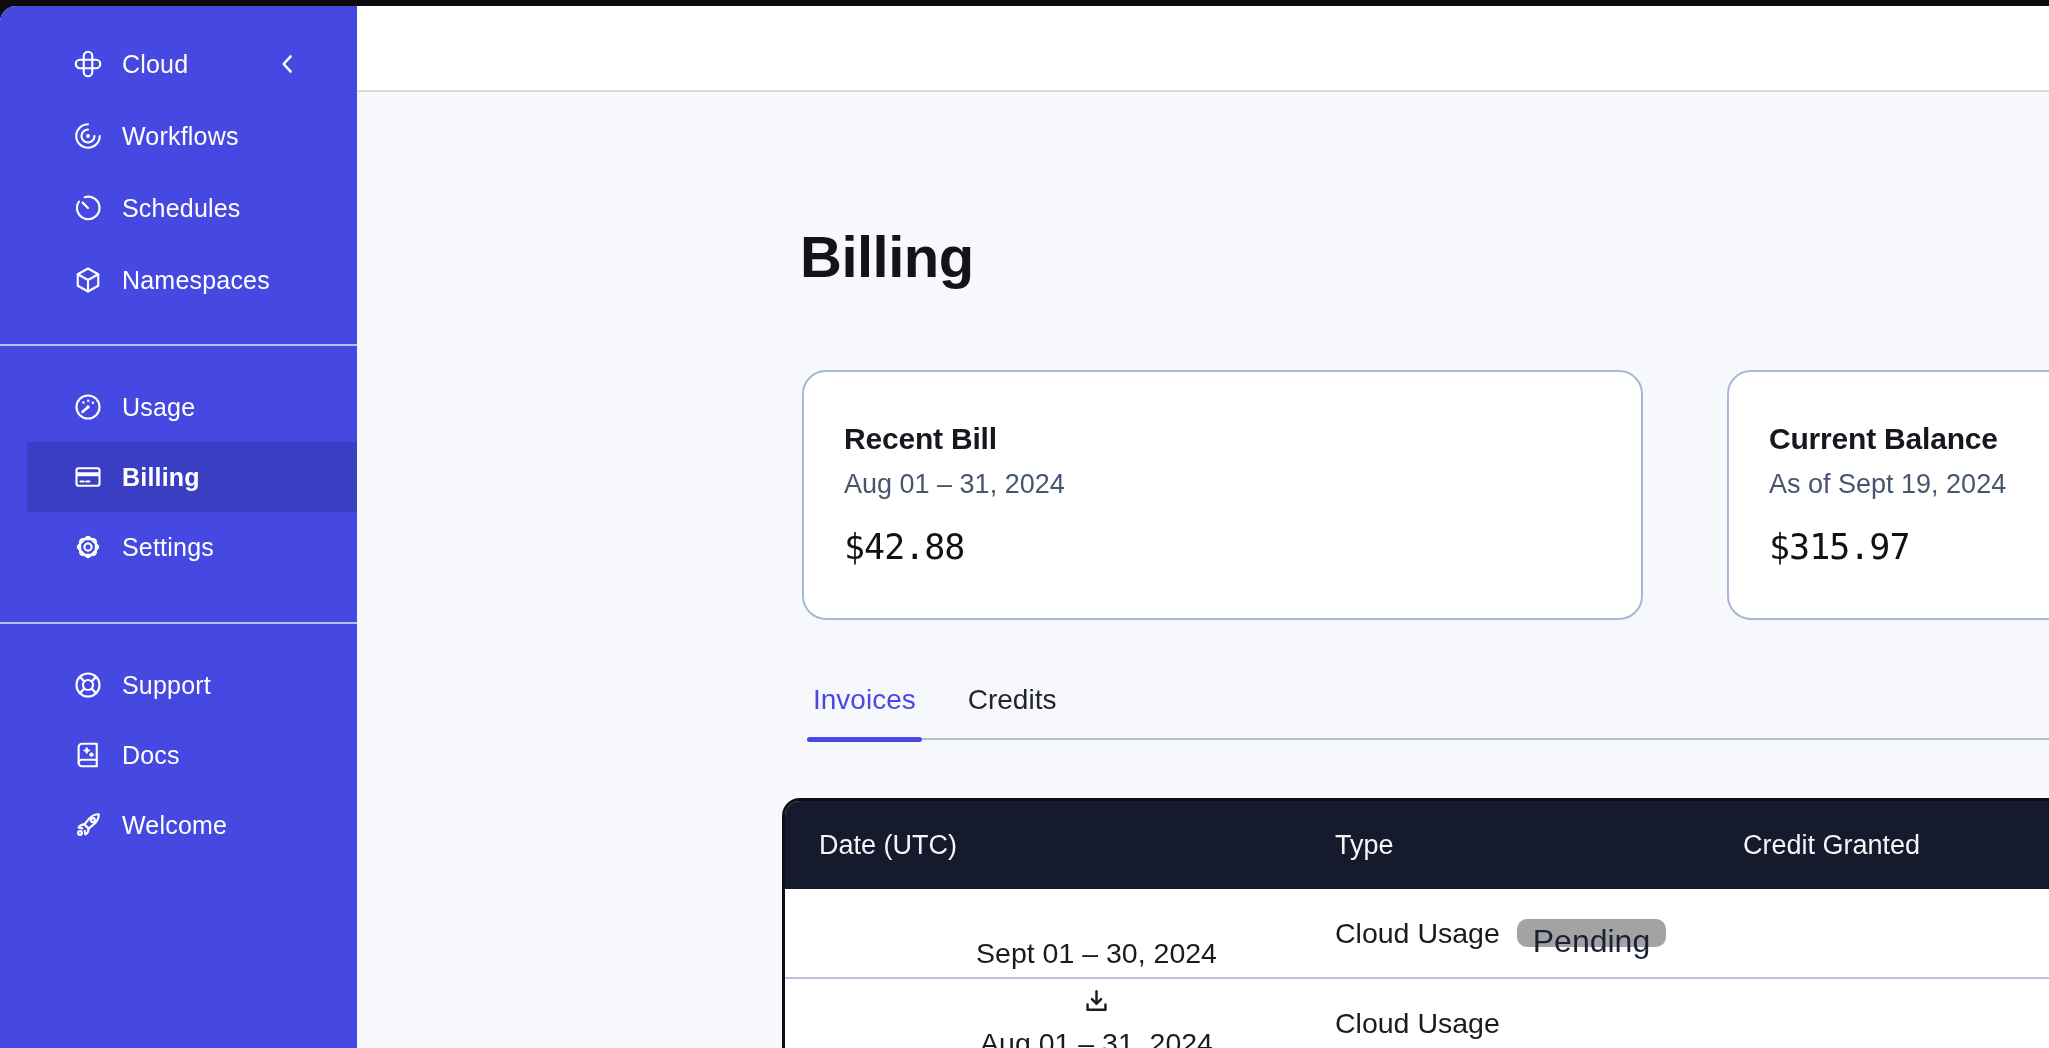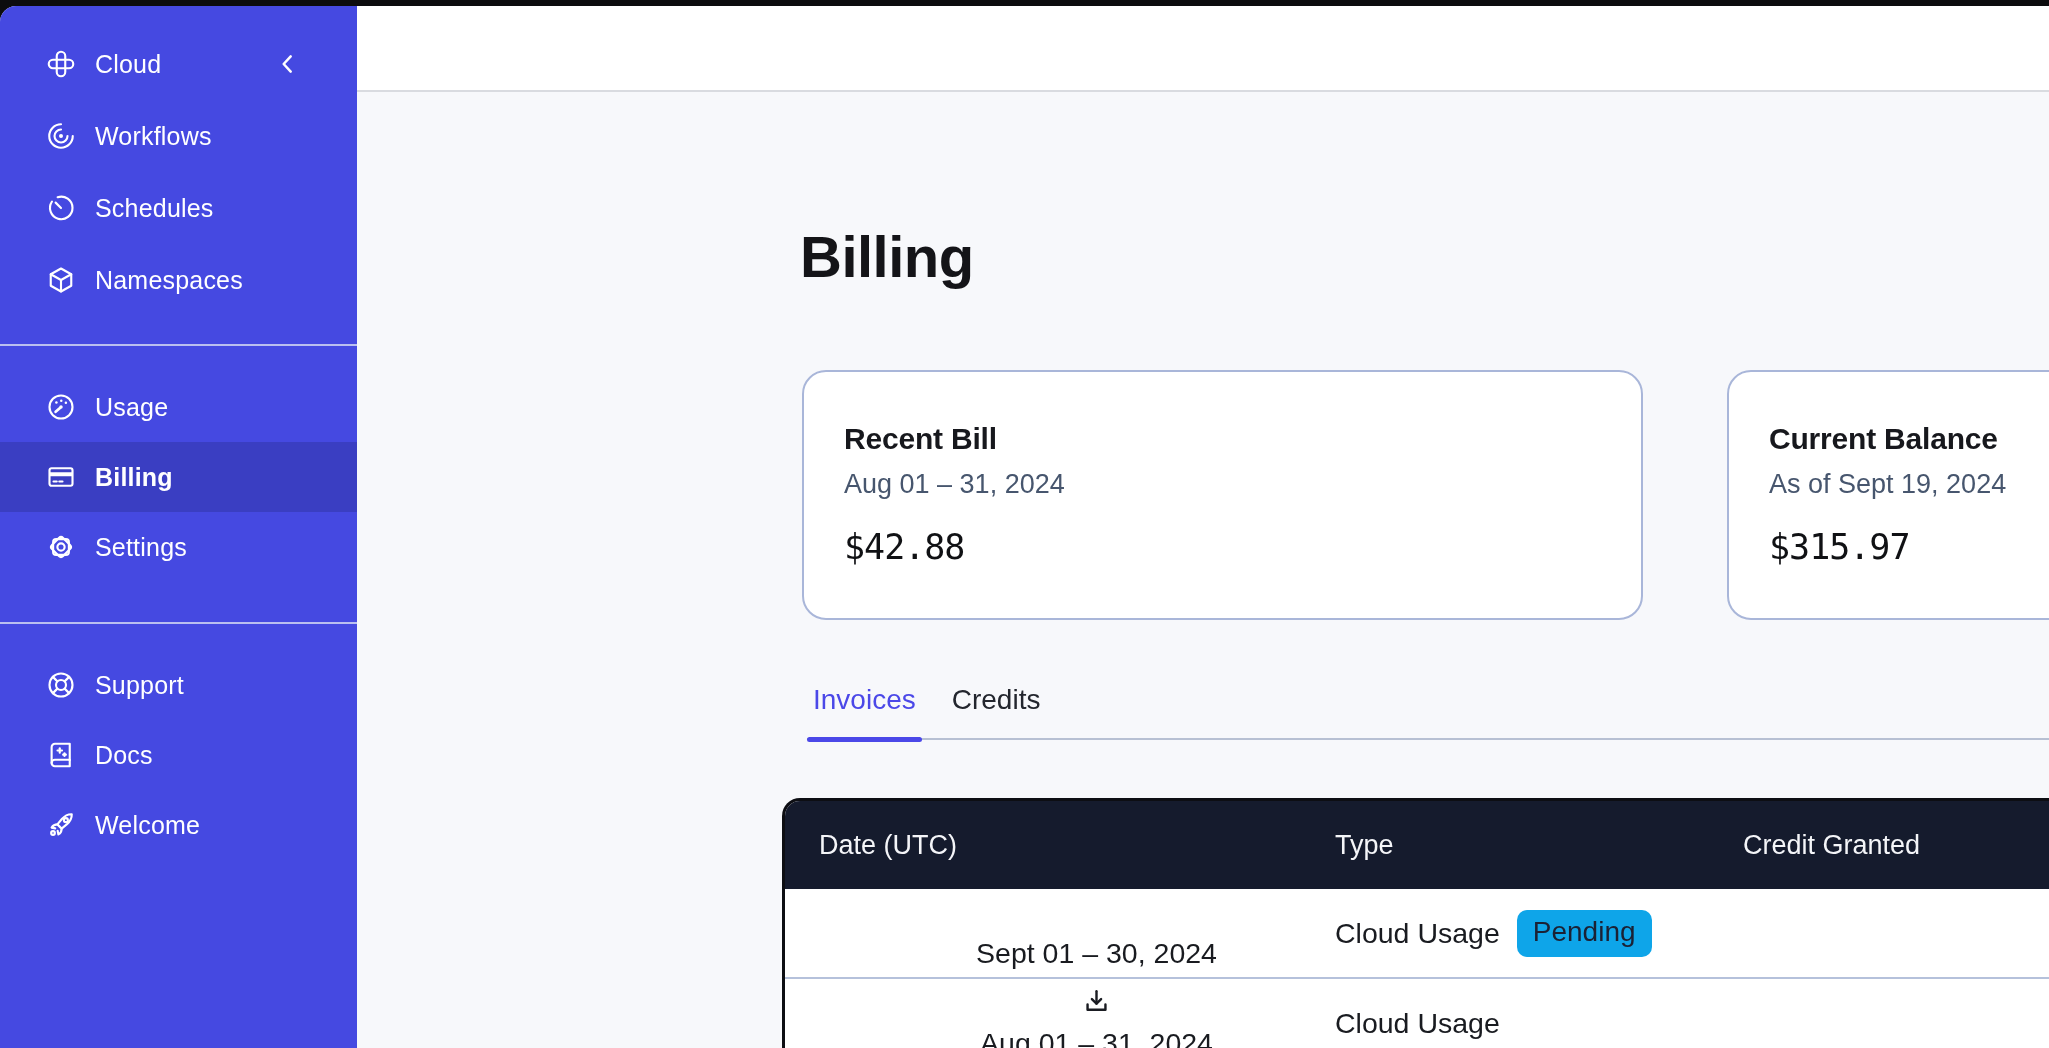--- a/index.html
+++ b/index.html
@@ -16,21 +16,21 @@
   }
 
   
   .sidebar {
     width:357px; flex:0 0 357px; background:#4549e1; color:#fff;
     display:flex; flex-direction:column; padding-top:22px; position:relative;
   }
   .nav-item {
     height:72px; display:flex; align-items:center; gap:19px;
     padding-left:46px; font-size:25px; letter-spacing:.2px; cursor:pointer;
-    position:relative; color:#fff;
+    position:relative; color:#fff;margin-left:27px;
   }
   .grp2 .nav-item, .grp3 .nav-item { height:70px; }
   .nav-item .ic { width:30px; height:30px; flex:0 0 30px; display:flex; align-items:center; justify-content:center; }
   .nav-item svg { width:30px; height:30px; stroke:#fff; fill:none; stroke-width:1.7; stroke-linecap:round; stroke-linejoin:round; }
   .nav-item.selected { background:#3a3ec2; font-weight:700; }
   .side-divider { height:2px; background:rgba(226,231,244,.75); margin:28px 0 26px 0; }
   .grp3-divider { margin-top:40px; }
   .head-row { display:flex; align-items:center; }
   .head-row .nav-item { flex:1; }
   .collapse-btn {
@@ -56,21 +56,21 @@
     flex:0 0 auto;
   }
   .card h2 { font-size:30px; font-weight:600; color:#17181d; letter-spacing:-.2px; }
   .card .sub { margin-top:13px; font-size:27px; color:#47566e; }
   .card .amount {
     margin-top:27px; font-size:35px; color:#101114;
     font-family:"DejaVu Sans Mono",monospace; letter-spacing:-1px;
   }
 
   .tabs {
-    display:flex; gap:24px; margin-top:64px; margin-left:25px;
+    display:flex; gap:40px; margin-top:64px; margin-left:25px;
     border-bottom:2px solid #b7c0d3;
   }
   .tab {
     font-size:28px; color:#23262e; padding:0 6px 22px 6px;
     position:relative; cursor:pointer;
   }
   .tab.active { color:#4b48e8; }
   .tab.active::after {
     content:""; position:absolute; left:0; right:0; bottom:-3.5px;
     height:5px; background:#4b48e8; border-radius:3px;
@@ -89,22 +89,22 @@
   .td { font-size:28.5px; color:#191b20; display:flex; align-items:center; }
   .td.date { padding-left:88px; gap:11px;flex-direction:column; }
   .td.type { padding-left:15px; gap:17px; }
   .icon-spacer { width:30px; height:30px; flex:0 0 30px; }
   .dl-btn {
     background:none; border:none; cursor:pointer; width:30px; height:30px;
     flex:0 0 30px; display:flex; align-items:center; justify-content:center; padding:0;
   }
   .dl-btn svg { width:29px; height:29px; stroke:#1a1c22; fill:none; stroke-width:2; stroke-linecap:round; stroke-linejoin:round; }
   .badge {
-    background:#0ea5e9; color:#1b2134; font-size:28px; line-height:44px;
-    height:47px; padding:0 16px; border-radius:10px; display:inline-block;
+    background:#a3a3a3; color:#1b2134; font-size:32px; line-height:44px;
+    height:28px; padding:0 16px; border-radius:10px; display:inline-block;
   }
 </style>
 </head>
 <body>
 
 <div class="window">
 
   <aside class="sidebar">
 
     <div class="head-row">

